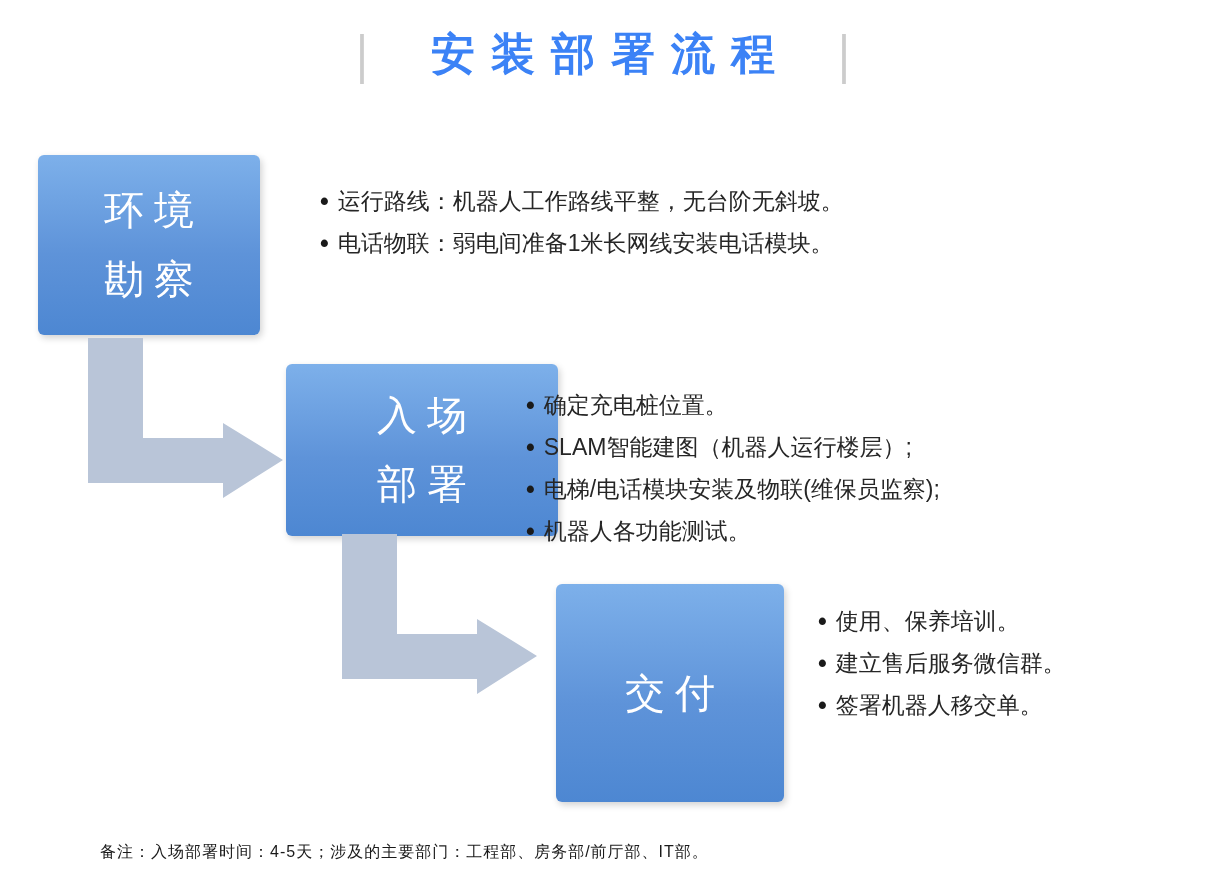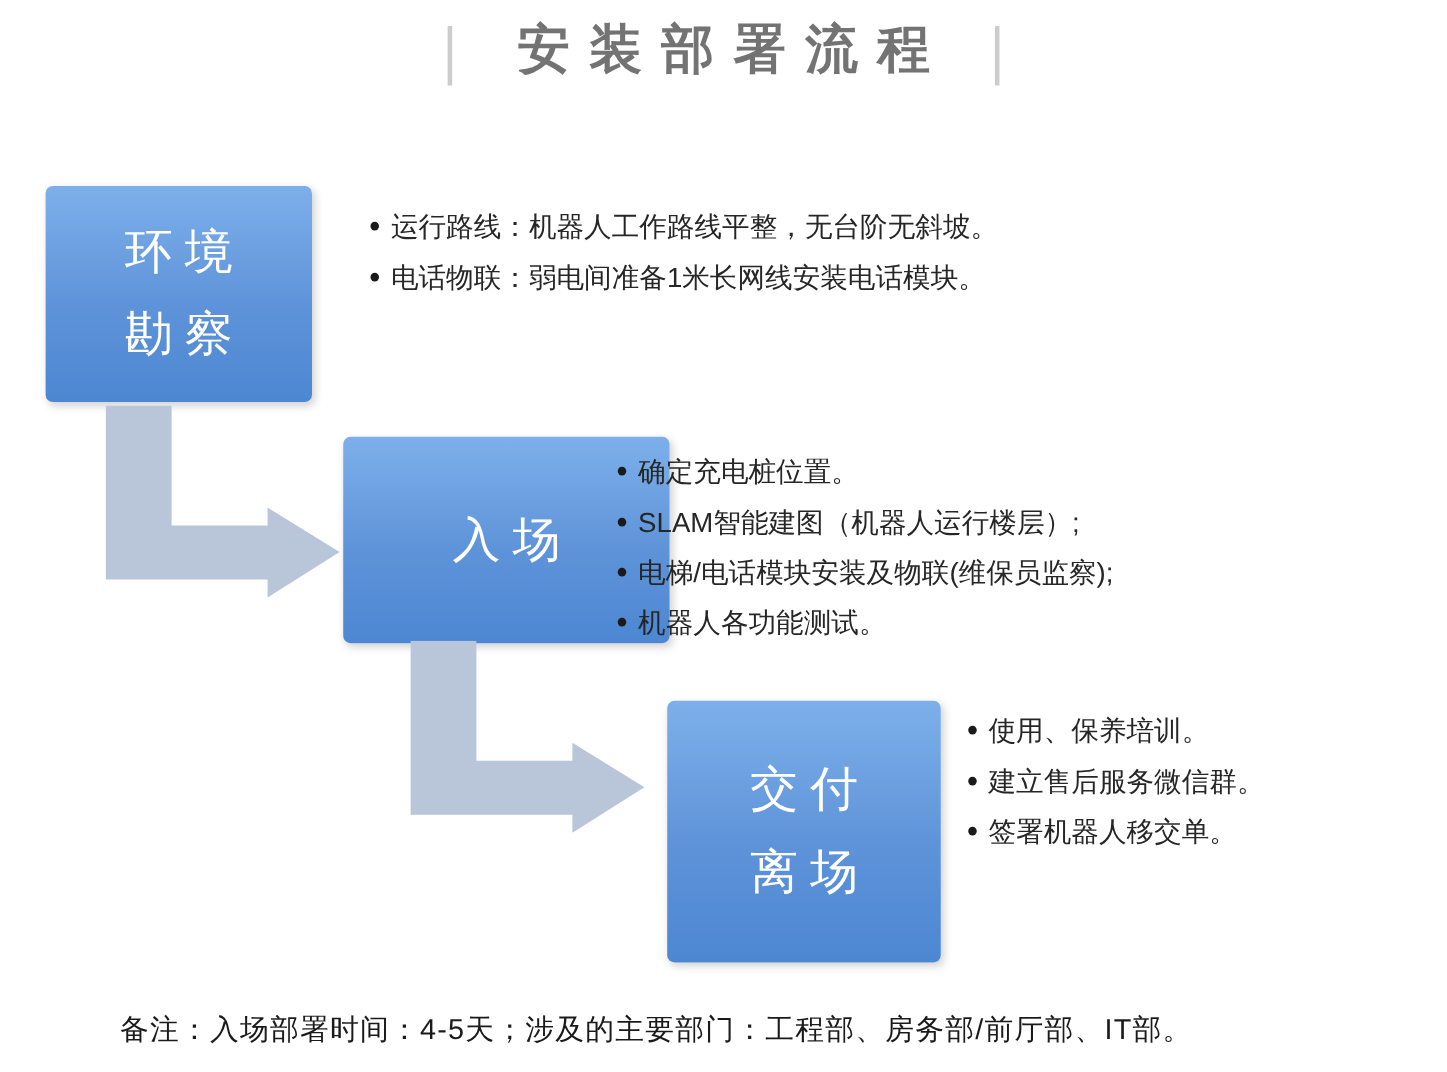--- a/index.html
+++ b/index.html
@@ -21,24 +21,24 @@
     position: absolute;
     top: 8px;
     left: 0;
     right: 0;
     display: flex;
     justify-content: center;
     align-items: center;
     gap: 30px;
   }
   .title-text {
-    margin: 4px;
+    margin: 17px;
     font-size: 44px;
     font-weight: bold;
-    color: #737373;
+    color: #3b82f6;
     letter-spacing: 16px;
     text-indent: 16px;
   }
   .title-bar {
     font-size: 46px;
     font-weight: normal;
     color: #cccccc;
     transform: scaleY(1.15);
     line-height: 1;
   }
@@ -70,21 +70,21 @@
     position: absolute;
     display: block;
   }
   .arrow1 { left: 88px;  top: 338px; width: 195px; height: 160px; }
   .arrow2 { left: 342px; top: 534px; width: 195px; height: 160px; }
 
   
   .bullets {
     position: absolute;
     list-style: none;
-    margin: 0;
+    margin: 12px;
     padding: 0;
     font-size: 23px;
     color: #262626;
   }
   .bullets li {
     display: flex;
     align-items: flex-start;
     line-height: 42px;
     white-space: nowrap;
   }
@@ -98,21 +98,21 @@
   }
   .bullets1 { left: 308px; top: 168px; }
   .bullets2 { left: 514px; top: 372px; }
   .bullets3 { left: 806px; top: 588px; }
 
   
   .footer-note {
     position: absolute;
     left: 100px;
     top: 842px;
-    font-size: 24px;
+    font-size: 16px;
     color: #1a1a1a;
     letter-spacing: 1px;
     white-space: nowrap;
   }
 </style>
 </head>
 <body>
 
 <div class="canvas">
 
@@ -131,36 +131,36 @@
     <li>运行路线：机器人工作路线平整，无台阶无斜坡。</li>
     <li>电话物联：弱电间准备1米长网线安装电话模块。</li>
   </ul>
 
   <svg class="elbow arrow1" viewBox="0 0 195 160" xmlns="http://www.w3.org/2000/svg" aria-hidden="true">
     <polygon points="0,0 55,0 55,100 135,100 135,85 195,122 135,160 135,145 0,145" fill="#b9c5d8"></polygon>
   </svg>
 
   <div class="flow-box box2">
     <div class="box-line">入场</div>
+    <div class="box-line">部署</div>
   </div>
 
   <ul class="bullets bullets2">
     <li>确定充电桩位置。</li>
     <li>SLAM智能建图（机器人运行楼层）;</li>
     <li>电梯/电话模块安装及物联(维保员监察);</li>
     <li>机器人各功能测试。</li>
   </ul>
 
   <svg class="elbow arrow2" viewBox="0 0 195 160" xmlns="http://www.w3.org/2000/svg" aria-hidden="true">
     <polygon points="0,0 55,0 55,100 135,100 135,85 195,122 135,160 135,145 0,145" fill="#b9c5d8"></polygon>
   </svg>
 
   <div class="flow-box box3">
     <div class="box-line">交付</div>
-    <div class="box-line">离场</div>
   </div>
 
   <ul class="bullets bullets3">
     <li>使用、保养培训。</li>
     <li>建立售后服务微信群。</li>
     <li>签署机器人移交单。</li>
   </ul>
 
   <div class="footer-note">备注：入场部署时间：4-5天；涉及的主要部门：工程部、房务部/前厅部、IT部。</div>
 

